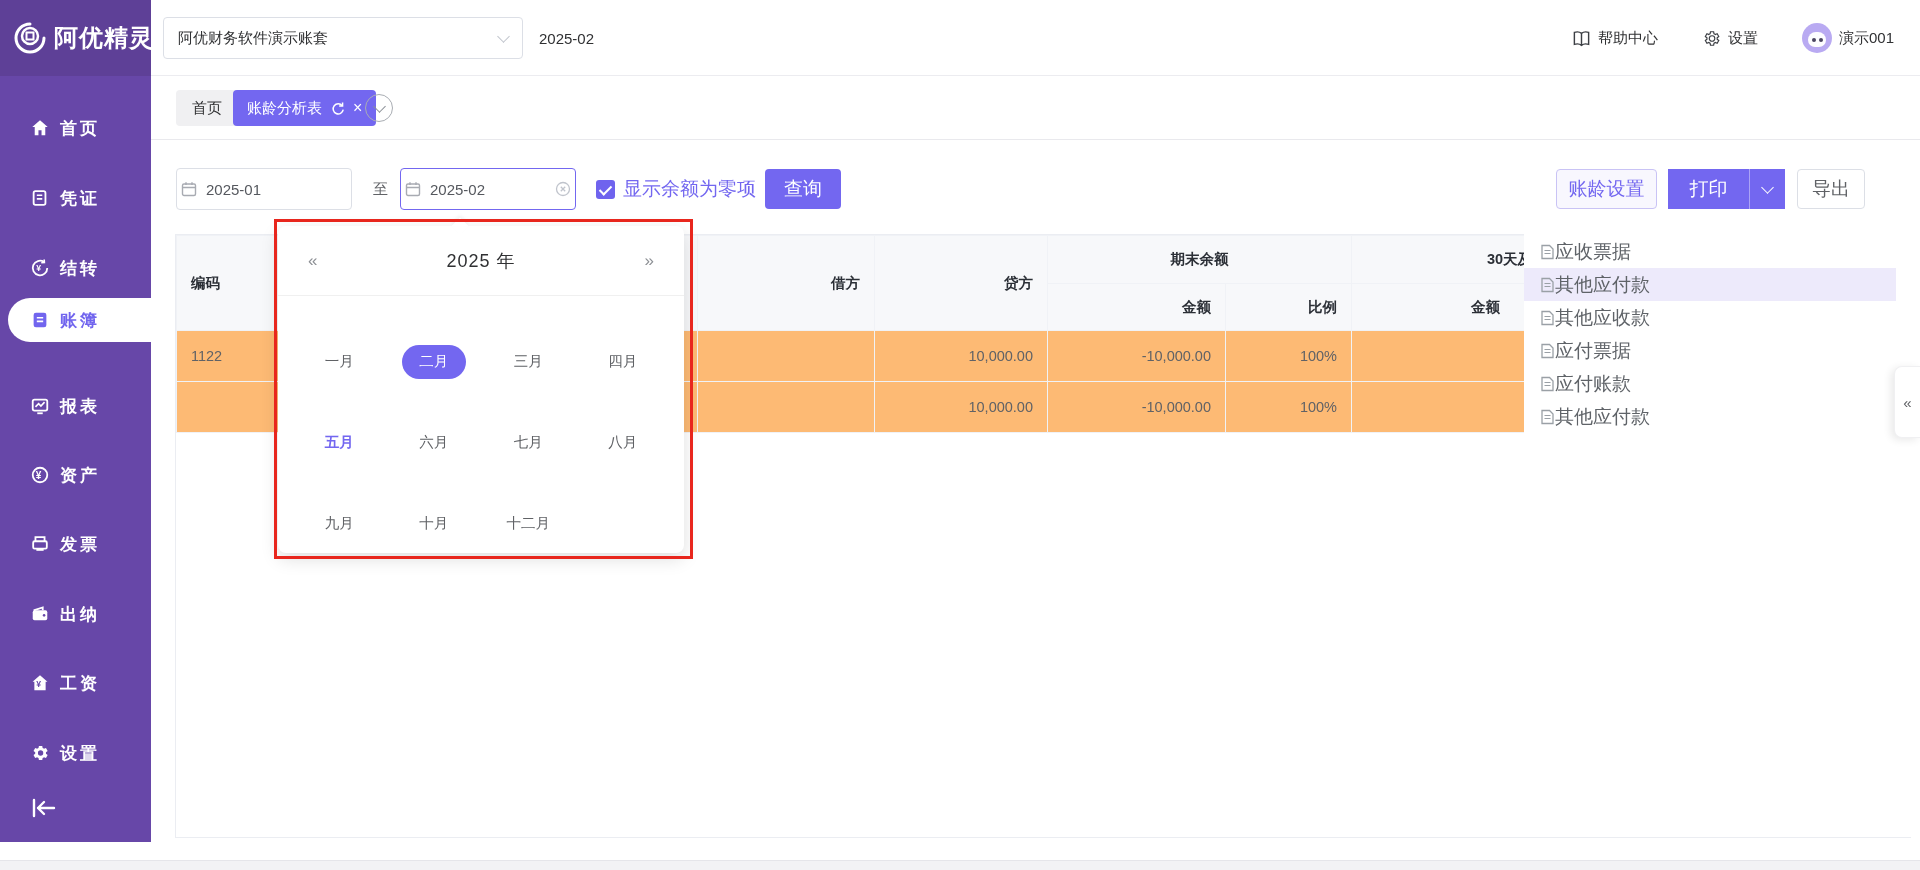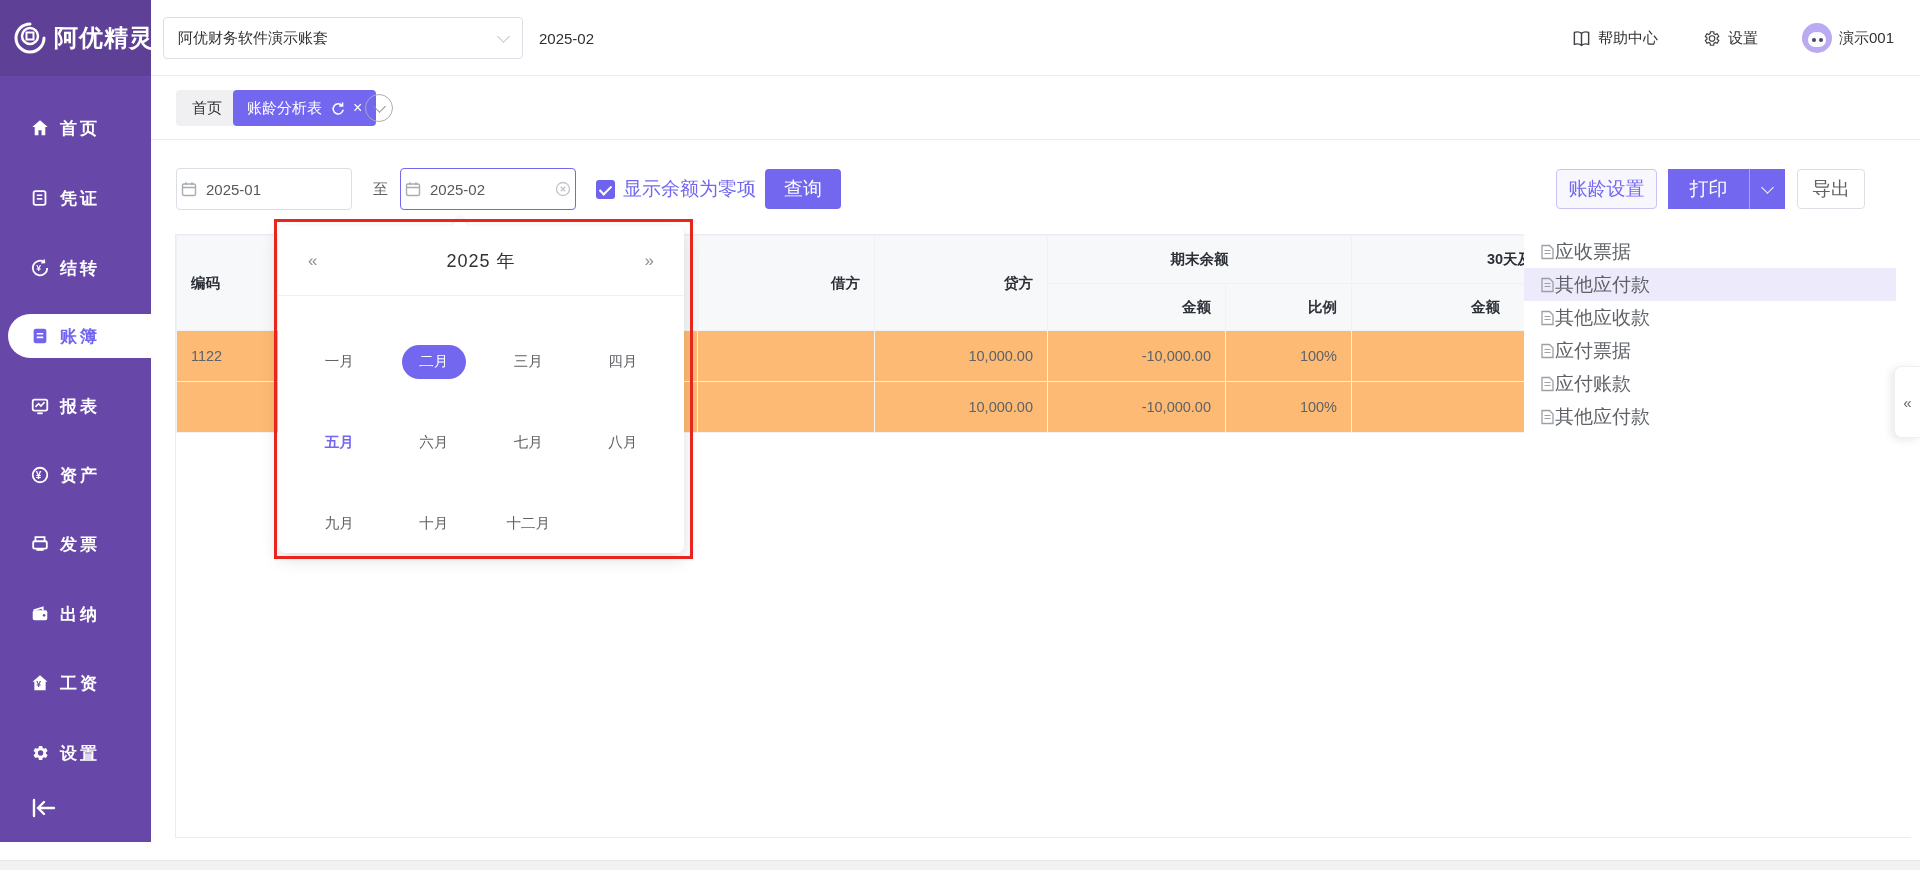--- a/index.html
+++ b/index.html
@@ -154,21 +154,21 @@
       <span>凭证</span>
     </div>
     <div class="side-item" style="top:170px">
       <svg viewBox="0 0 22 22">
           <path d="M19 11 A8 8 0 1 1 15.5 4.4" fill="none" stroke="currentColor" stroke-width="2"></path>
           <path d="M15.6 1.6 L15.8 5 L12.4 5.2" fill="none" stroke="currentColor" stroke-width="1.8"></path>
           <text x="11" y="14.8" font-size="9.5" font-weight="bold" text-anchor="middle" fill="currentColor">¥</text>
         </svg>
       <span>结转</span>
     </div>
-    <div class="side-item active" style="top:238px">
+    <div class="side-item active" style="top:222px">
       <svg viewBox="0 0 22 22">
           <rect x="4" y="3" width="14" height="16" rx="2.5" fill="currentColor"></rect>
           <path d="M7.5 8.5 H14.5 M7.5 12.5 H14.5" stroke="#fff" stroke-width="1.8"></path>
         </svg>
       <span>账簿</span>
     </div>
     <div class="side-item" style="top:308px">
       <svg viewBox="0 0 22 22">
           <rect x="3" y="4" width="16" height="12" rx="2" fill="none" stroke="currentColor" stroke-width="2"></rect>
           <path d="M6 12 L9.5 8.5 L12 11 L16 6.8" fill="none" stroke="currentColor" stroke-width="1.8"></path>

